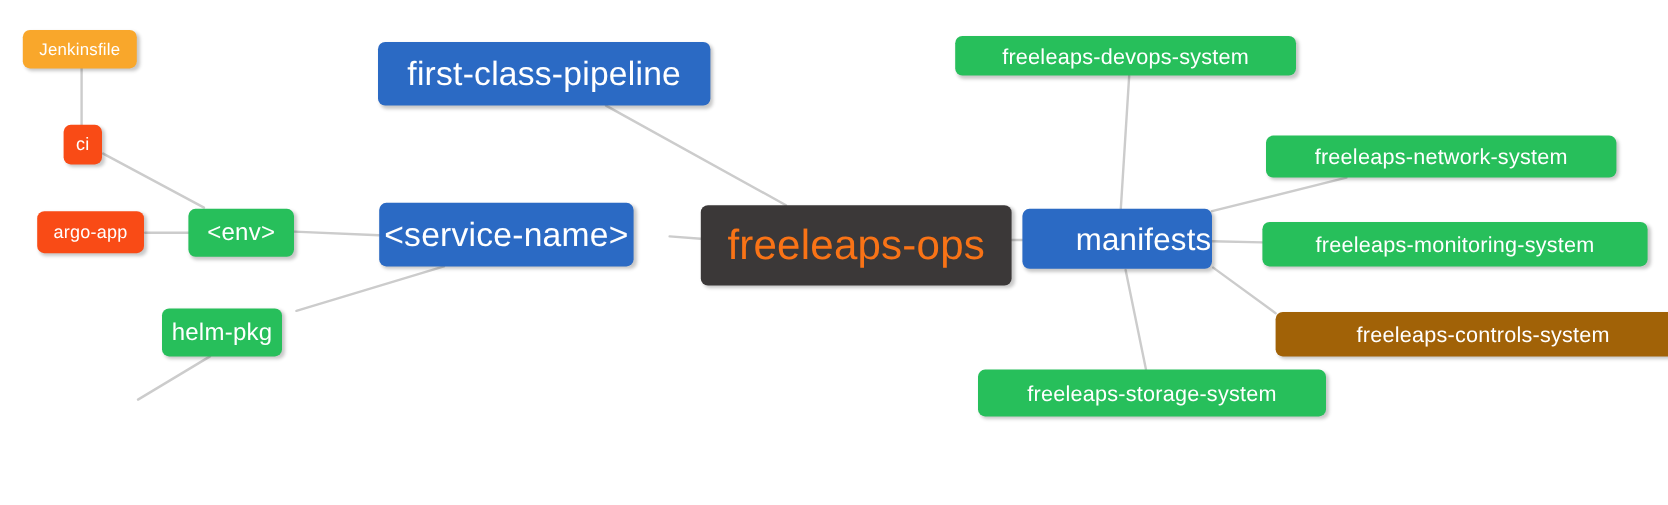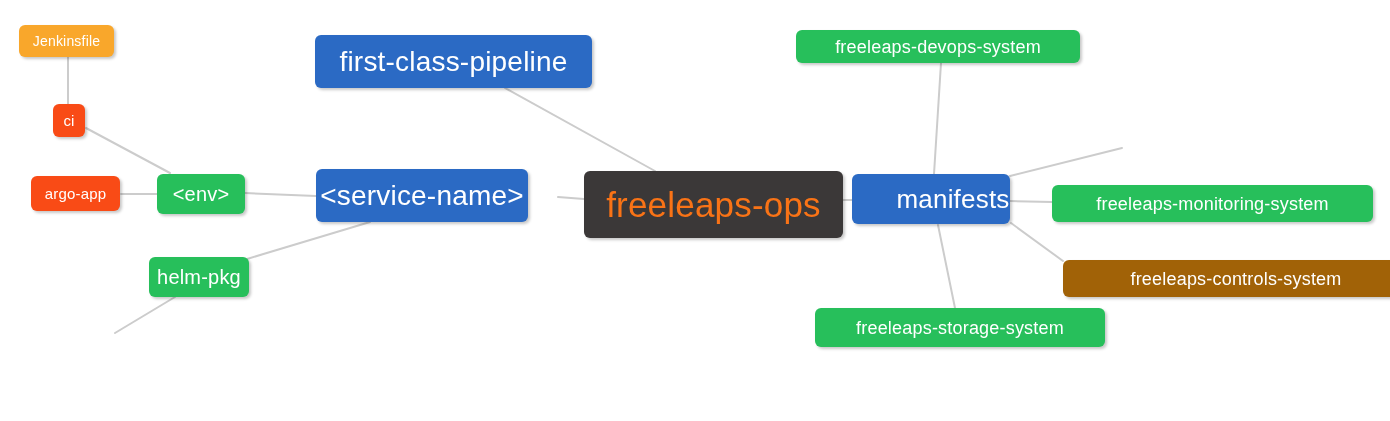--- a/index.html
+++ b/index.html
@@ -62,23 +62,24 @@
     <line x1="1010" y1="176" x2="1122" y2="148" stroke="#cccccc"></line>
     <line x1="1010" y1="201" x2="1052" y2="202" stroke="#cccccc"></line>
     <line x1="1011" y1="223" x2="1063" y2="261" stroke="#cccccc"></line>
     <line x1="938" y1="225" x2="955" y2="308" stroke="#cccccc"></line>
   </svg>
 
   <div class="node" style="left: 19px; top: 25px; width: 95px; height: 32px; background: rgb(249, 167, 43); font-size: 14px; color: rgb(255, 255, 255);">Jenkinsfile</div>
   <div class="node" style="left: 53px; top: 104px; width: 32px; height: 33px; background: rgb(249, 75, 22); font-size: 15px; color: rgb(255, 255, 255);">ci</div>
   <div class="node" style="left: 31px; top: 176px; width: 89px; height: 35px; background: rgb(249, 75, 22); font-size: 15px; color: rgb(255, 255, 255);">argo-app</div>
   <div class="node" style="left: 157px; top: 174px; width: 88px; height: 40px; background: rgb(39, 191, 91); font-size: 20px; color: rgb(255, 255, 255);">&lt;env&gt;</div>
-  <div class="node" style="left: 149px; top: 257px; width: 100px; height: 40px; background: rgb(39, 191, 91); font-size: 20px; color: rgb(255, 255, 255);">helm-pkg</div>
+  <div class="node" style="left: 135px; top: 257px; width: 100px; height: 40px; background: rgb(39, 191, 91); font-size: 20px; color: rgb(255, 255, 255);">helm-pkg</div>
   <div class="node" style="left: 315px; top: 35px; width: 277px; height: 53px; background: rgb(43, 106, 196); font-size: 28px; color: rgb(255, 255, 255);">first-class-pipeline</div>
   <div class="node" style="left: 316px; top: 169px; width: 212px; height: 53px; background: rgb(43, 106, 196); font-size: 28px; color: rgb(255, 255, 255);">&lt;service-name&gt;</div>
   <div class="node" style="left: 584px; top: 171px; width: 259px; height: 67px; background: rgb(59, 56, 56); font-size: 35px; color: #f97316;">freeleaps-ops</div>
   <div class="node" style="left: 852px; top: 174px; width: 158px; height: 50px; background: rgb(43, 106, 196); font-size: 26px; color: rgb(255, 255, 255); padding-left: 44px;">manifests</div>
   <div class="node" style="left: 796px; top: 30px; width: 284px; height: 33px; background: rgb(39, 191, 91); font-size: 18px; color: rgb(255, 255, 255);">freeleaps-devops-system</div>
+  <div class="node" style="left: 1055px; top: 113px; width: 292px; height: 35px; background: rgb(39, 191, 91); font-size: 18px; color: rgb(255, 255, 255);">freeleaps-network-system</div>
   <div class="node" style="left: 1052px; top: 185px; width: 321px; height: 37px; background: rgb(39, 191, 91); font-size: 18px; color: rgb(255, 255, 255);">freeleaps-monitoring-system</div>
   <div class="node" style="left: 1063px; top: 260px; width: 346px; height: 37px; background: #a16207; font-size: 18px; color: rgb(255, 255, 255);">freeleaps-controls-system</div>
   <div class="node" style="left: 815px; top: 308px; width: 290px; height: 39px; background: rgb(39, 191, 91); font-size: 18px; color: rgb(255, 255, 255);">freeleaps-storage-system</div>
 
 </div>
 
 </body></html>

